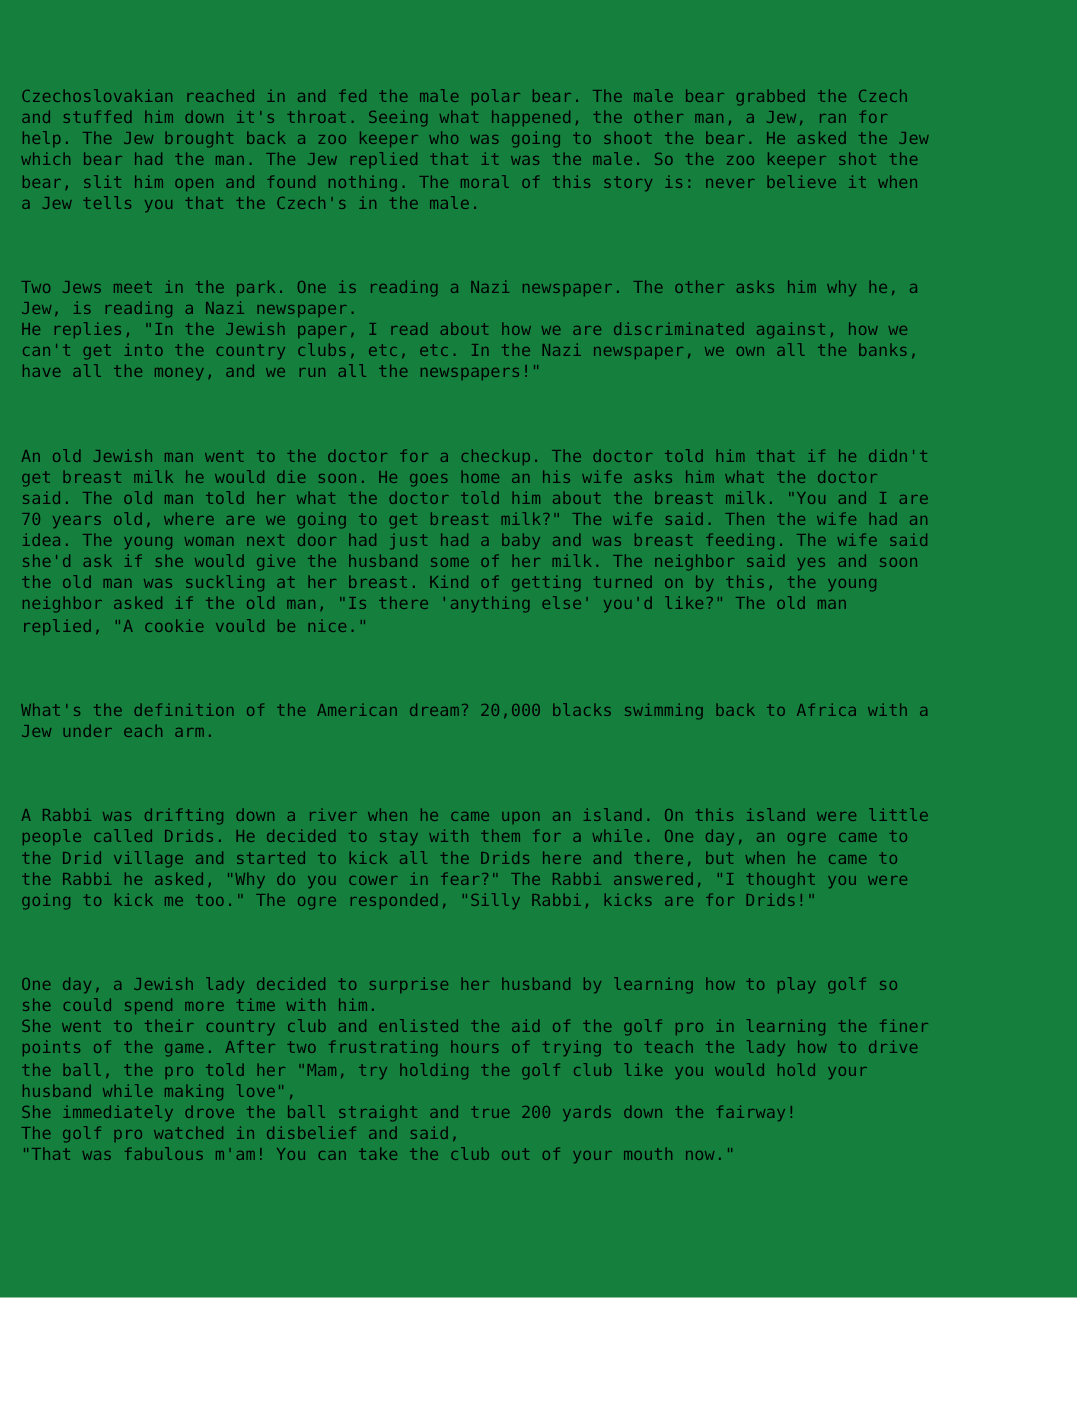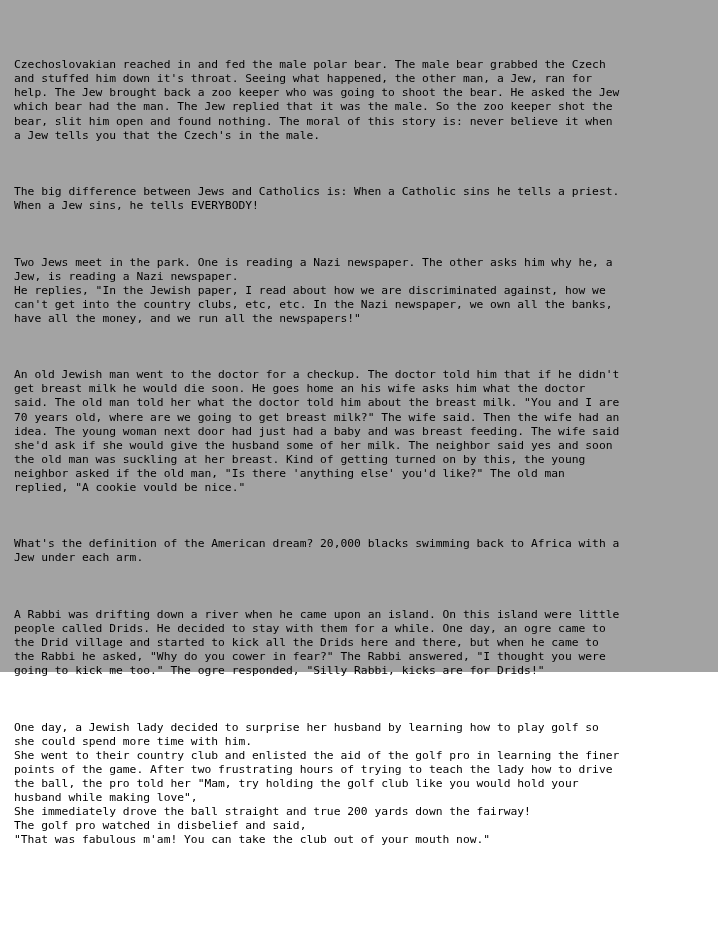--- a/index.html
+++ b/index.html
@@ -9,22 +9,22 @@
   }
   body {
     width: 718px;
     height: 944px;
     overflow: hidden;
     font-family: "DejaVu Sans Mono", monospace;
   }
   #page {
     position: relative;
     width: 718px;
-    height: 672px;
-    background: #a3a3a3;
+    height: 865px;
+    background: #15803d;
     box-sizing: border-box;
     padding: 30px 14px 0 14px;
   }
   .doc {
     font-family: "DejaVu Sans Mono", monospace;
     font-size: 11.3px;
     line-height: 14.1px;
     color: #000000;
     white-space: pre-wrap;
     letter-spacing: 0px;
@@ -39,22 +39,20 @@
 <body>
 
 <div id="page">
   <div class="doc">
     <p class="para">Czechoslovakian reached in and fed the male polar bear. The male bear grabbed the Czech
 and stuffed him down it's throat. Seeing what happened, the other man, a Jew, ran for
 help. The Jew brought back a zoo keeper who was going to shoot the bear. He asked the Jew
 which bear had the man. The Jew replied that it was the male. So the zoo keeper shot the
 bear, slit him open and found nothing. The moral of this story is: never believe it when
 a Jew tells you that the Czech's in the male.</p>
-    <p class="para">The big difference between Jews and Catholics is: When a Catholic sins he tells a priest.
-When a Jew sins, he tells EVERYBODY!</p>
     <p class="para">Two Jews meet in the park. One is reading a Nazi newspaper. The other asks him why he, a
 Jew, is reading a Nazi newspaper.
 He replies, "In the Jewish paper, I read about how we are discriminated against, how we
 can't get into the country clubs, etc, etc. In the Nazi newspaper, we own all the banks,
 have all the money, and we run all the newspapers!"</p>
     <p class="para">An old Jewish man went to the doctor for a checkup. The doctor told him that if he didn't
 get breast milk he would die soon. He goes home an his wife asks him what the doctor
 said. The old man told her what the doctor told him about the breast milk. "You and I are
 70 years old, where are we going to get breast milk?" The wife said. Then the wife had an
 idea. The young woman next door had just had a baby and was breast feeding. The wife said

